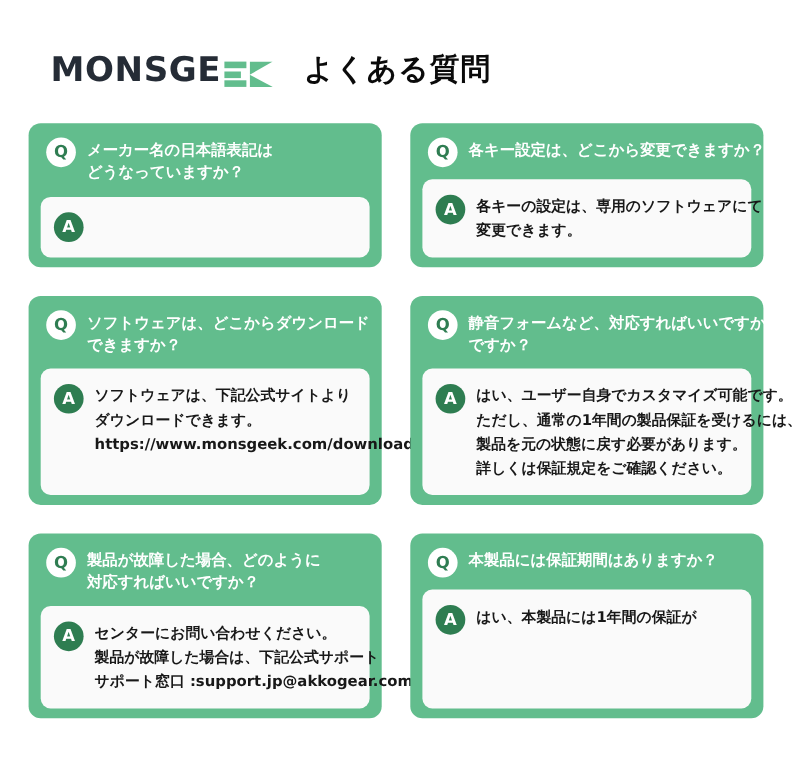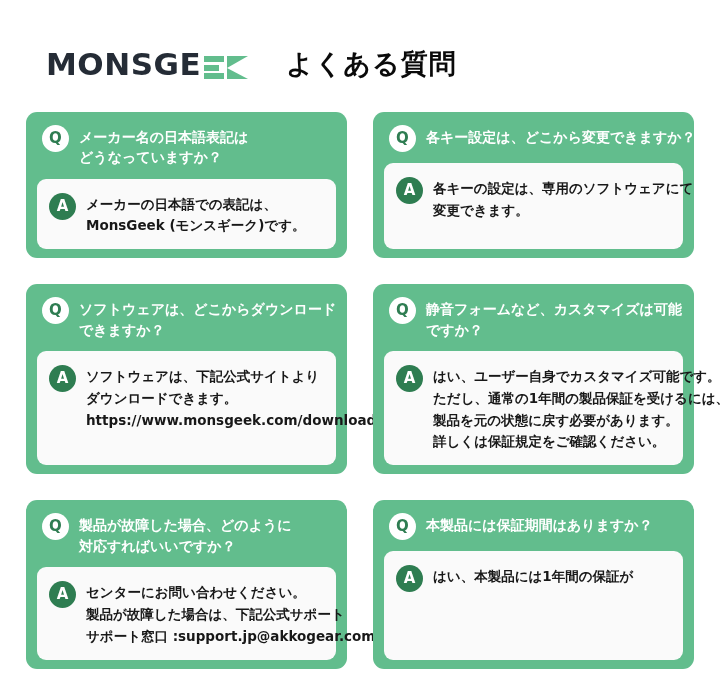--- a/index.html
+++ b/index.html
@@ -20,21 +20,21 @@
     box-sizing: border-box;
   }
 
   
   .header {
     position: absolute;
     left: 46px;
     top: 46px;
     display: flex;
     align-items: center;
-    gap: 38px;
+    gap: 28px;
   }
   .logo {
     display: flex;
     align-items: flex-end;
     height: 34px;
   }
   .logo-word {
     font-family: "DejaVu Sans", "Liberation Sans", sans-serif;
     font-size: 31px;
     font-weight: 700;
@@ -193,24 +193,20 @@
     <div class="faq-card row-0">
       <div class="qa-question">
         <div class="badge badge-q">Q</div>
         <div class="q-text">
           <div>メーカー名の日本語表記は</div>
           <div>どうなっていますか？</div>
         </div>
       </div>
       <div class="qa-answer">
         <div class="badge badge-a">A</div>
-        <div class="a-text">
-          <div>メーカーの日本語での表記は、</div>
-          <div>MonsGeek (モンスギーク)です。</div>
-        </div>
       </div>
     </div>
 
     <div class="faq-card row-0">
       <div class="qa-question">
         <div class="badge badge-q">Q</div>
         <div class="q-text">
           <div>各キー設定は、どこから変更できますか？</div>
         </div>
       </div>
@@ -238,21 +234,21 @@
           <div>ダウンロードできます。</div>
           <div>https://www.monsgeek.com/download/</div>
         </div>
       </div>
     </div>
 
     <div class="faq-card row-1">
       <div class="qa-question">
         <div class="badge badge-q">Q</div>
         <div class="q-text">
-          <div>静音フォームなど、カスタマイズは可能</div>
+          <div>静音フォームなど、対応すればいいですか</div>
           <div>ですか？</div>
         </div>
       </div>
       <div class="qa-answer">
         <div class="badge badge-a">A</div>
         <div class="a-text">
           <div>はい、ユーザー自身でカスタマイズ可能です。</div>
           <div>ただし、通常の1年間の製品保証を受けるには、</div>
           <div>製品を元の状態に戻す必要があります。</div>
           <div>詳しくは保証規定をご確認ください。</div>

